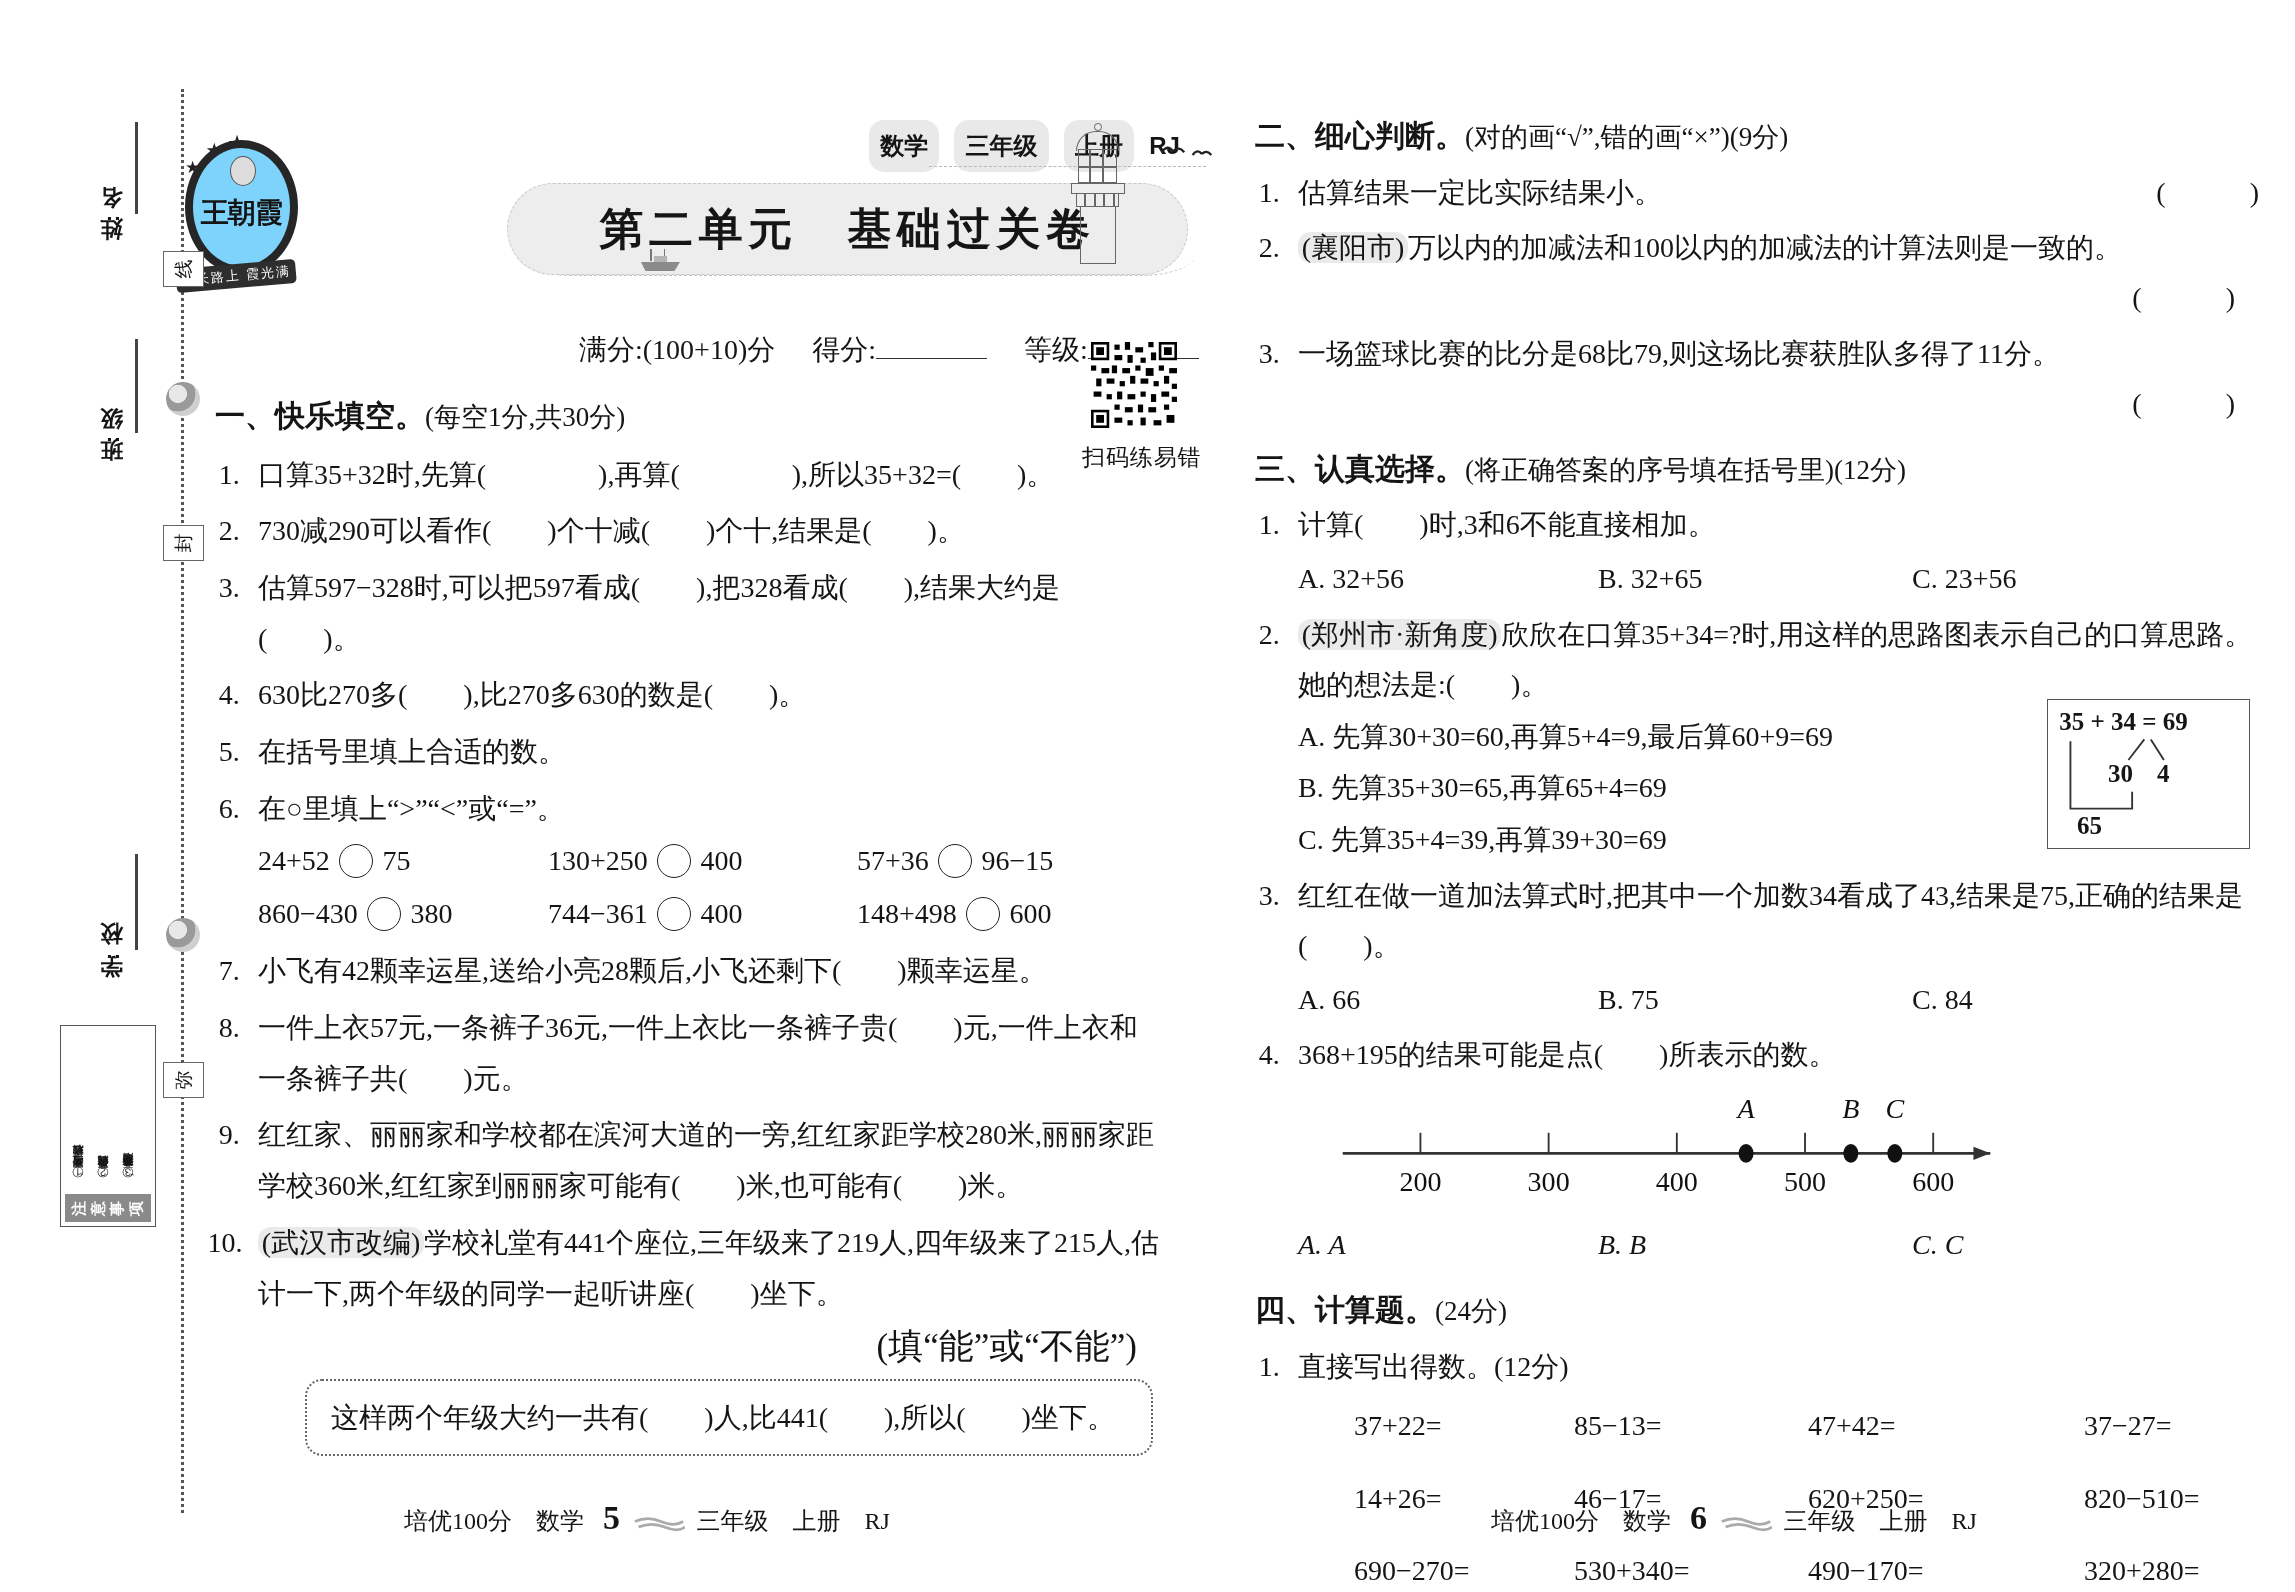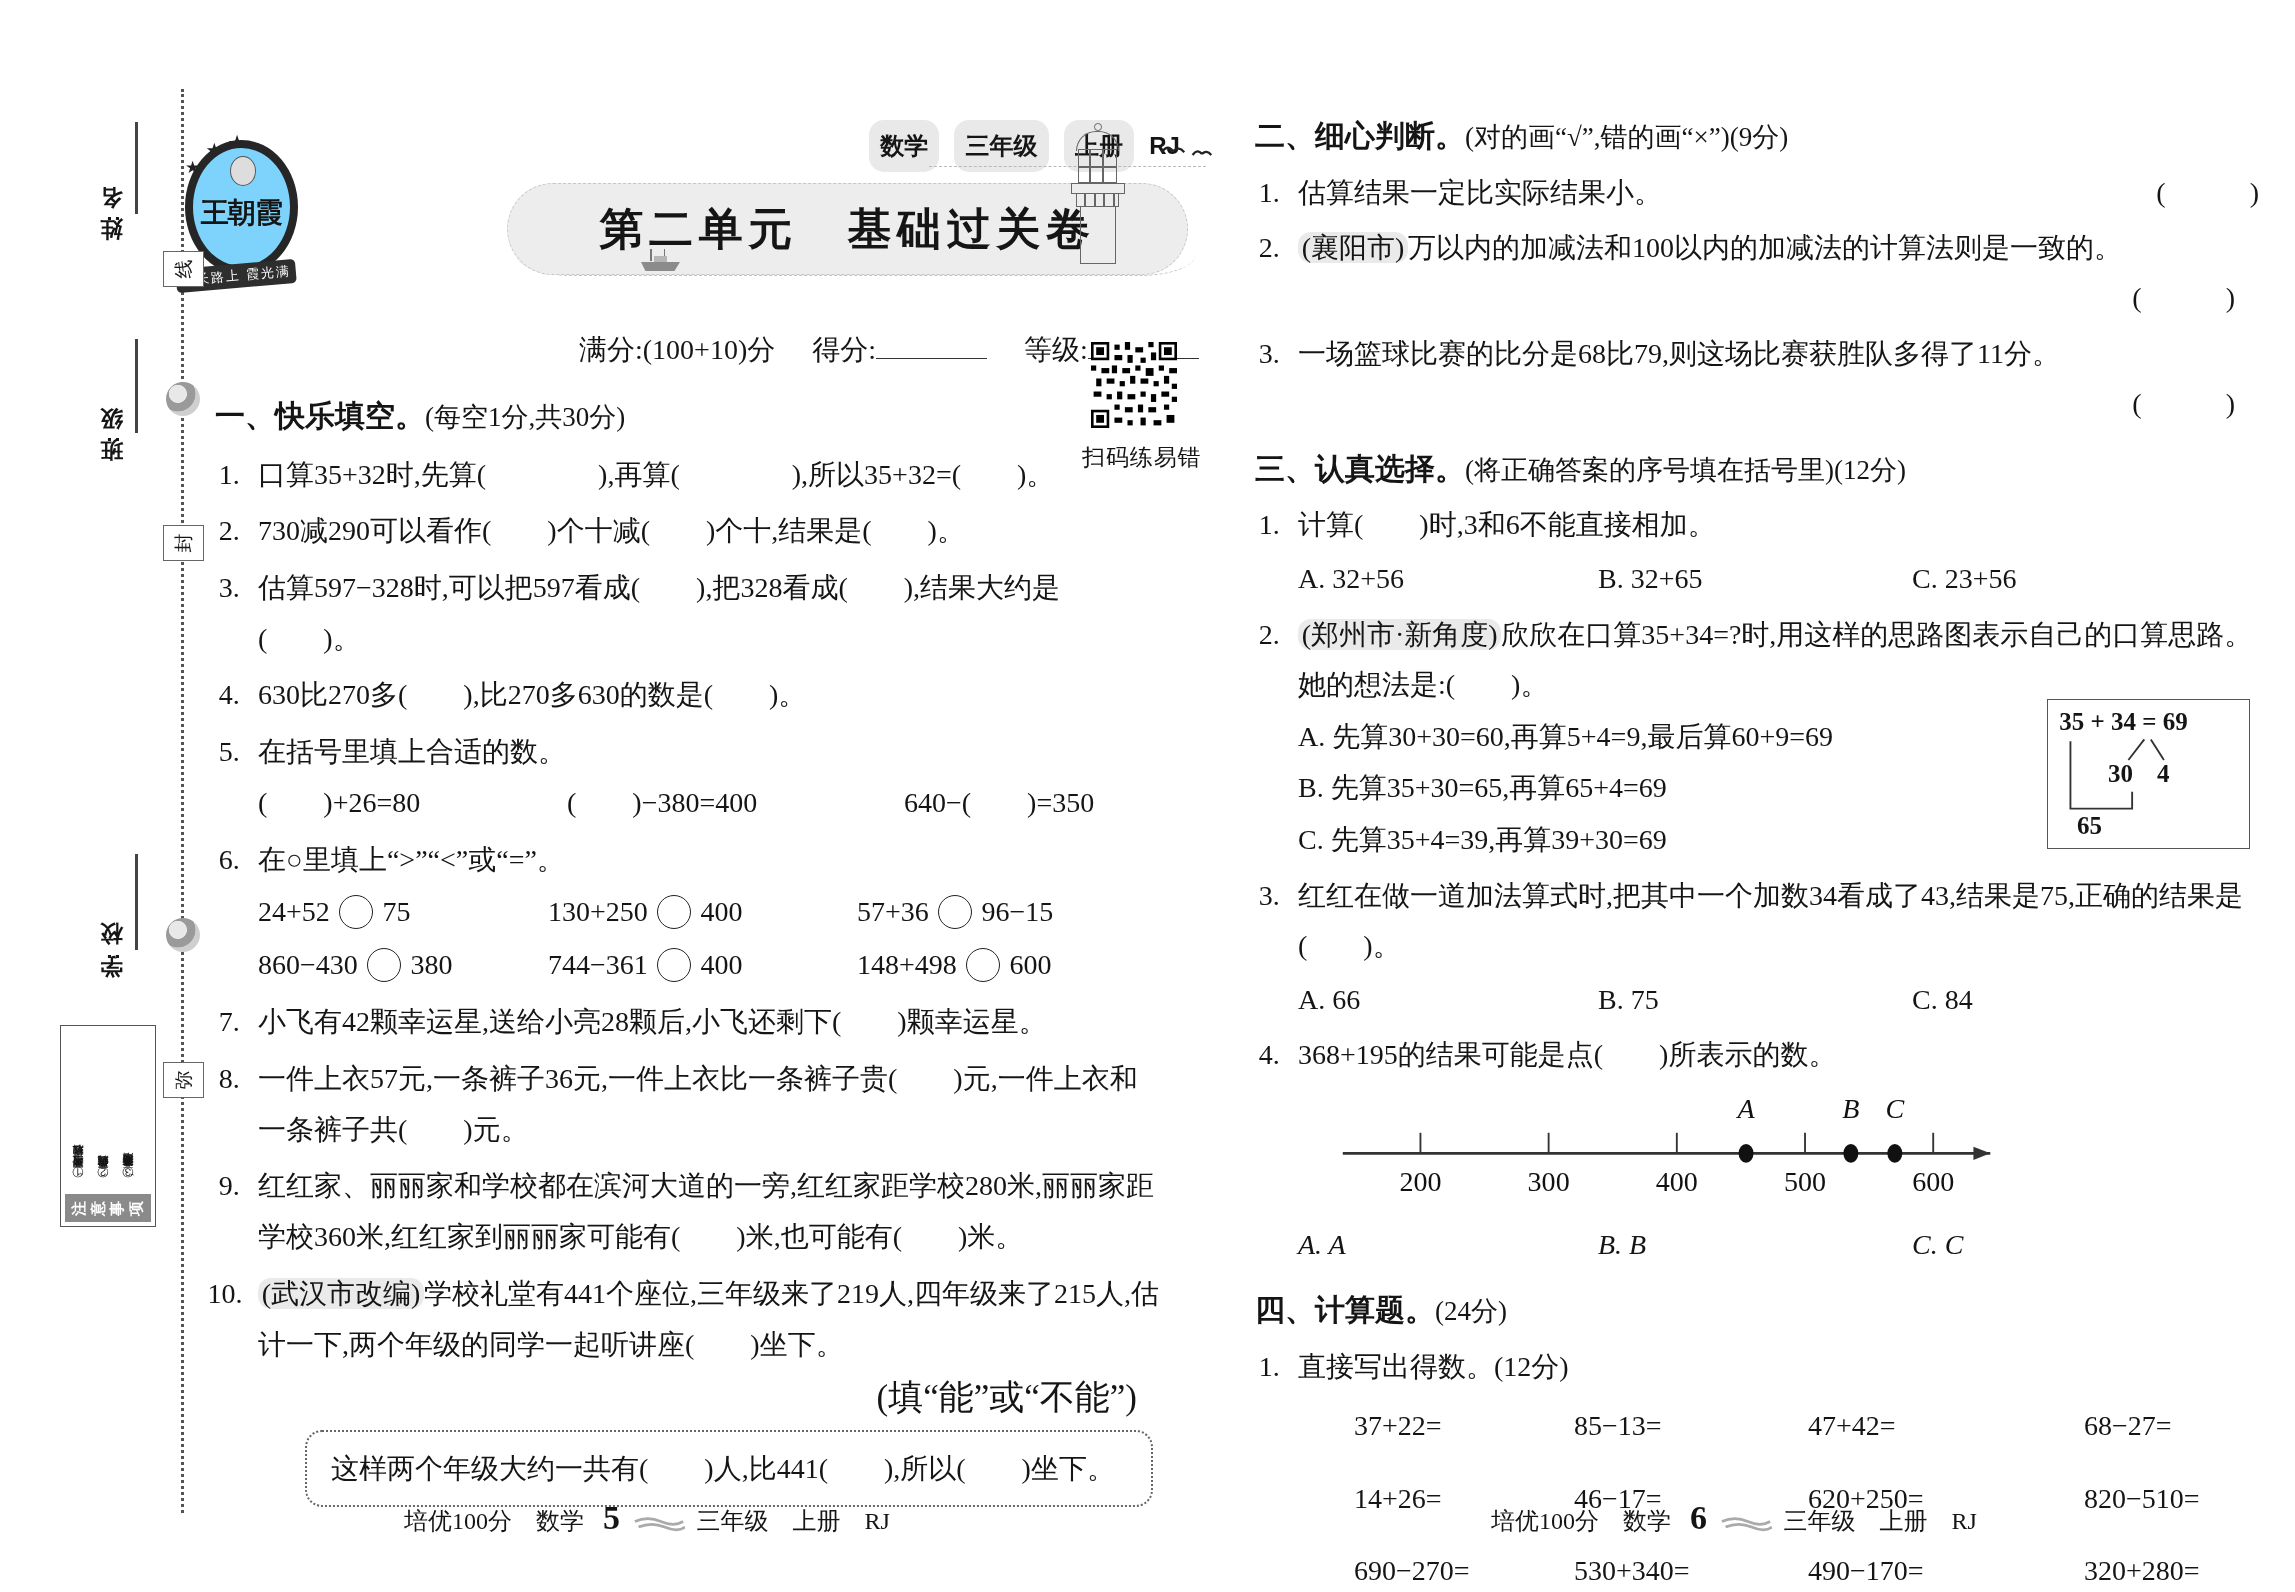--- a/index.html
+++ b/index.html
@@ -259,25 +259,20 @@
       <span>一、快乐填空。</span><span class="note">(每空1分,共30分)</span>
     </div>
 
     <div style="width:946px;">
       <div class="q"><span class="qn">1.</span><span>口算35+32时,先算(　　　　),再算(　　　　),所以35+32=(　　)。</span></div>
       <div class="q"><span class="qn">2.</span><span>730减290可以看作(　　)个十减(　　)个十,结果是(　　)。</span></div>
       <div class="q"><span class="qn">3.</span><span>估算597−328时,可以把597看成(　　),把328看成(　　),结果大约是(　　)。</span></div>
       <div class="q"><span class="qn">4.</span><span>630比270多(　　),比270多630的数是(　　)。</span></div>
       <div class="q">
         <span class="qn">5.</span><span>在括号里填上合适的数。</span>
-        <div class="exprrow">
-          <span style="width:309px;">(　　)+26=80</span>
-          <span style="width:337px;">(　　)−380=400</span>
-          <span>640−(　　)=350</span>
-        </div>
       </div>
       <div class="q">
         <span class="qn">6.</span><span>在○里填上“&gt;”“&lt;”或“=”。</span>
         <div class="cmp">
           <span class="c1"><span>24+52</span><span class="circ"></span><span>75</span></span>
           <span class="c2"><span>130+250</span><span class="circ"></span><span>400</span></span>
           <span><span>57+36</span><span class="circ"></span><span>96−15</span></span>
         </div>
         <div class="cmp">
           <span class="c1"><span>860−430</span><span class="circ"></span><span>380</span></span>
@@ -385,21 +380,21 @@
 
     <div class="shead hd">
       <span>四、计算题。</span><span class="note">(24分)</span>
     </div>
     <div class="q">
       <span class="qn">1.</span><span>直接写出得数。</span><span>(12分)</span>
       <div class="pgrid">
         <span>37+22=</span>
         <span>85−13=</span>
         <span>47+42=</span>
-        <span>68−27=</span>
+        <span>37−27=</span>
         <span>14+26=</span>
         <span>46−17=</span>
         <span>620+250=</span>
         <span>820−510=</span>
         <span>690−270=</span>
         <span>530+340=</span>
         <span>490−170=</span>
         <span>320+280=</span>
       </div>
     </div>

